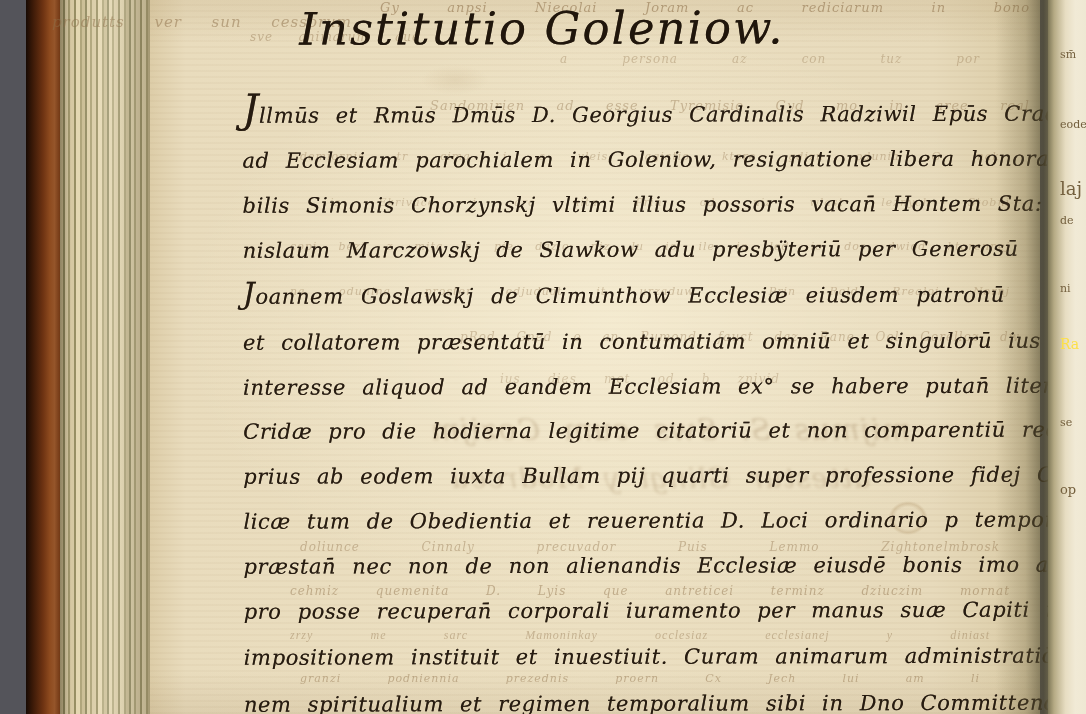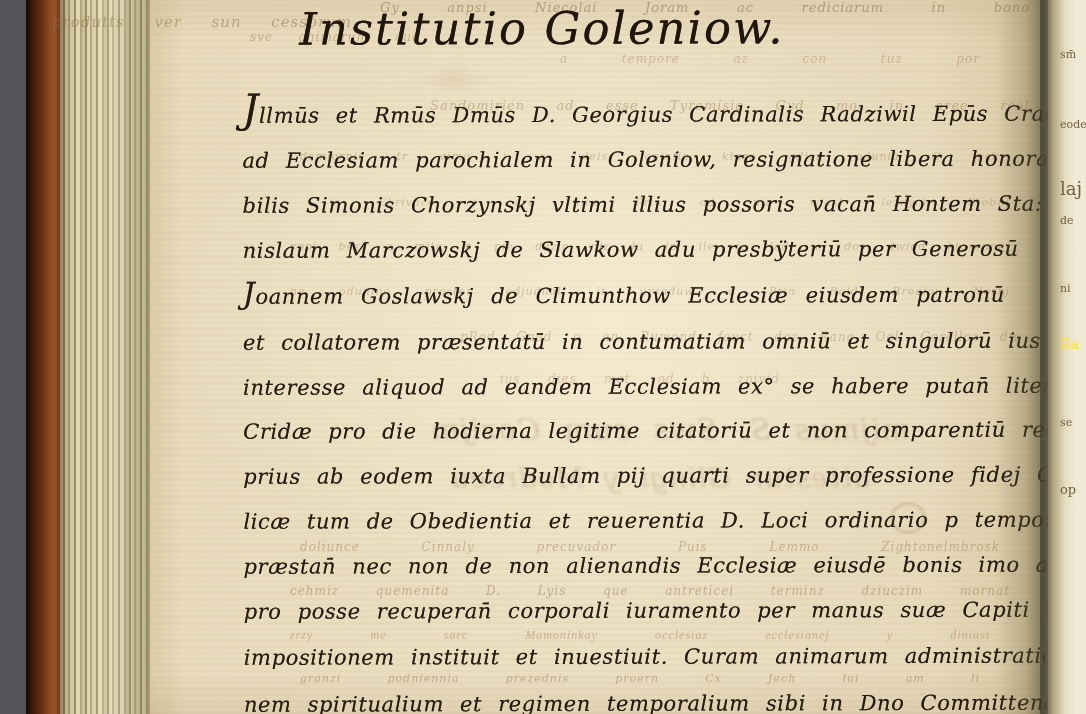--- a/index.html
+++ b/index.html
@@ -89,21 +89,21 @@
 <div class="stage">
 
   <div class="book-cover"></div>
   <div class="page-edges"></div>
   <div class="page-main"></div>
 
   <div>
     <div class="ghost" style="top:13px;left:52px;width:300px;font-size:15px;opacity:.50;">produtts ver sun cessorum</div>
     <div class="ghost" style="top:0px;left:380px;width:650px;font-size:13px;opacity:.55;">Gy anpsi Niecolai Joram ac rediciarum in bono</div>
     <div class="ghost" style="top:30px;left:250px;width:170px;font-size:12px;opacity:.40;">sve animarum que</div>
-    <div class="ghost" style="top:52px;left:560px;width:420px;font-size:12px;opacity:.35;">a tempore az con tuz por</div>
+    <div class="ghost" style="top:52px;left:560px;width:420px;font-size:12px;opacity:.35;">a persona az con tuz por</div>
     <div class="ghost" style="top:98px;left:430px;width:600px;font-size:13px;opacity:.40;">Sandomirien ad esse Tyremisio Gyd mo in aree real</div>
     <div class="ghost" style="top:150px;left:300px;width:700px;font-size:11px;opacity:.35;">demiornis tr cima i s vleis iagiatio ktore gdizn odunia G mak</div>
     <div class="ghost" style="top:196px;left:330px;width:680px;font-size:11px;opacity:.30;">is Ekrivace i arc uita Prin od niz wlast leznych Stobni</div>
     <div class="ghost" style="top:240px;left:290px;width:720px;font-size:11px;opacity:.35;">copi bezi z mita n pie dazio niz lu io ile io led io dos dwiod ktorennej</div>
     <div class="ghost" style="top:285px;left:290px;width:720px;font-size:11px;opacity:.35;">na odunina proster edjuduat it urzaduw c Prin Rold Rrealoi Nornj</div>
     <div class="ghost" style="top:330px;left:460px;width:560px;font-size:12px;opacity:.35;">pRod Gned o an Rumond fauct daz Rane Ool Gorelloz dw</div>
     <div class="ghost" style="top:372px;left:500px;width:280px;font-size:12px;opacity:.30;">ius dies met od b znivid</div>
     <div class="ghost mir" style="top:412px;left:430px;width:480px;font-size:30px;opacity:.26;">mijmus S. Sws cum Cozijm</div>
     <div class="ghost mir" style="top:462px;left:450px;width:420px;font-size:28px;opacity:.24;">attestur Glingi y Modrceu</div>
     <div class="ghost" style="top:540px;left:300px;width:700px;font-size:12px;opacity:.40;">doliunce Cinnaly precuvador Puis Lemmo Zightonelmbrosk</div>

